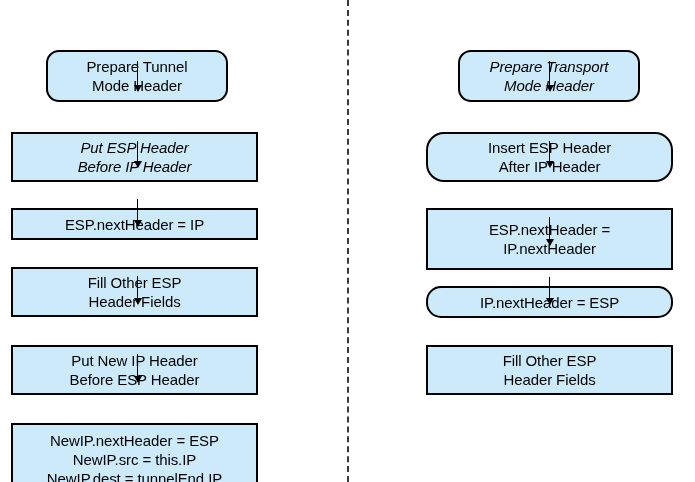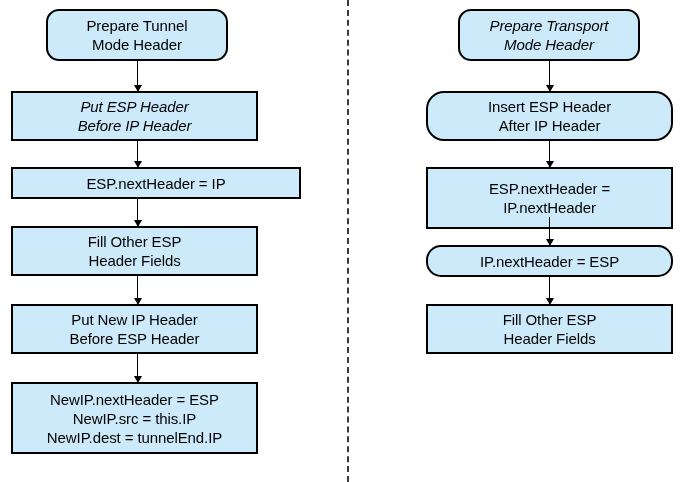--- a/index.html
+++ b/index.html
@@ -33,20 +33,21 @@
     display: flex;
     align-items: center;
     justify-content: center;
     text-align: center;
     color: #000000;
     font-family: "Liberation Sans", sans-serif;
     font-size: 15px;
     line-height: 19px;
     letter-spacing: -0.1px;
     white-space: pre-line;
+    margin-top: 41px;
   }
   .node.terminator {
     border-radius: 13px;
   }
 
   
   .connector {
     position: absolute;
     width: 1px;
     background: #000000;
@@ -82,21 +83,21 @@
     <span class="arrowhead"></span>
   </div>
 
   <div class="node" style="left:11px; top:91px; width:247px; height:50px;font-style:italic;">Put ESP Header
 Before IP Header</div>
 
   <div class="connector" style="left:137px; top:141px; height:26px;">
     <span class="arrowhead"></span>
   </div>
 
-  <div class="node" style="left:11px; top:167px; width:290px; height:32px;">ESP.nextHeader = IP</div>
+  <div class="node" style="left:11px; top:167px; width:247px; height:32px;">ESP.nextHeader = IP</div>
 
   <div class="connector" style="left:137px; top:199px; height:27px;">
     <span class="arrowhead"></span>
   </div>
 
   <div class="node" style="left:11px; top:226px; width:247px; height:50px;">Fill Other ESP
 Header Fields</div>
 
   <div class="connector" style="left:137px; top:276px; height:28px;">
     <span class="arrowhead"></span>

